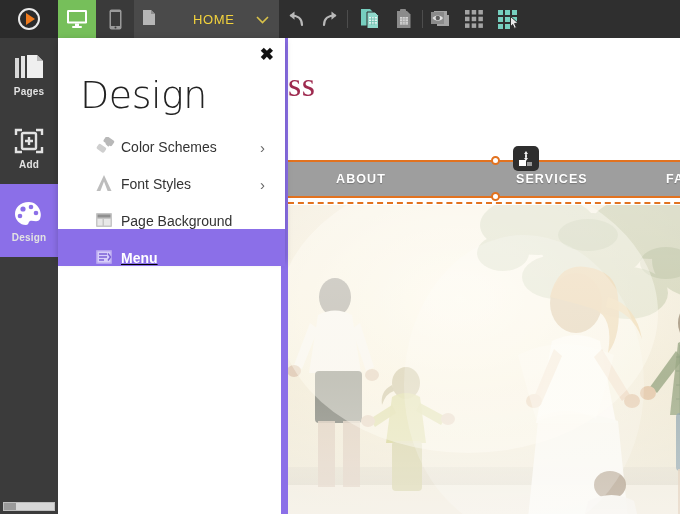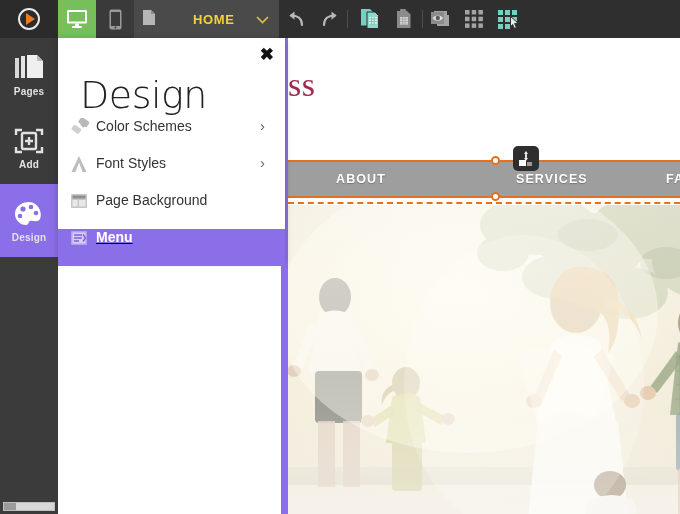--- a/index.html
+++ b/index.html
@@ -39,21 +39,21 @@
   }
   .dev-btn.active { background: #76bf5a; }
   .dev-btn.inactive { background: #3a3a3a; }
 
   .page-tab {
     background: #4a4a4a; display: flex; align-items: center;
     padding: 0 10px 0 9px; gap: 9px; min-width: 145px;
   }
   .page-tab .doc-ic { opacity: .85; }
   .page-tab .ptitle {
-    color: #f2d23c; font-weight: bold; font-size: 13px; letter-spacing: .6px;
+    color: #f2d23c; font-weight: normal; font-size: 13px; letter-spacing: .6px;
     flex: 1;
     padding-left: 29px;
   }
   .tb-sep { width: 1px; background: #4d4d4d; margin: 10px 0; }
   .tb-btn {
     width: 34px; display: flex; align-items: center; justify-content: center;
   }
   .tb-gap { width: 6px; }
   .tb-rest { flex: 1; background: #2f2f2f; }
 
@@ -156,21 +156,21 @@
     cursor: pointer;
   }
   .panel-title {
     position: absolute; left: 22px; top: 38px;
     font-size: 38px; color: #222; font-weight: 300;
     font-family: "DejaVu Sans", sans-serif;
     letter-spacing: -.5px; line-height: 1;
   }
   .panel-list { position: absolute; left: 0; top: 80px; width: 227px; }
   .p-row {
-    height: 37px; display: flex; align-items: flex-start; padding-left: 12px;
+    height: 37px; display: flex; align-items: flex-end; padding-left: 37px;
     position: relative;
   }
   .p-row.sel { background: #8b6fe8; width: 227px; text-decoration: underline; }
   .p-ic { width: 26px; display: flex; align-items: center; }
   .p-lbl { font-size: 14px; color: #333; }
   .p-row.sel .p-lbl { color: #ffffff; font-weight: bold; }
   .p-arrow {
     position: absolute; right: 20px; color: #666; font-size: 15px; line-height: 1;
   }
 </style>

